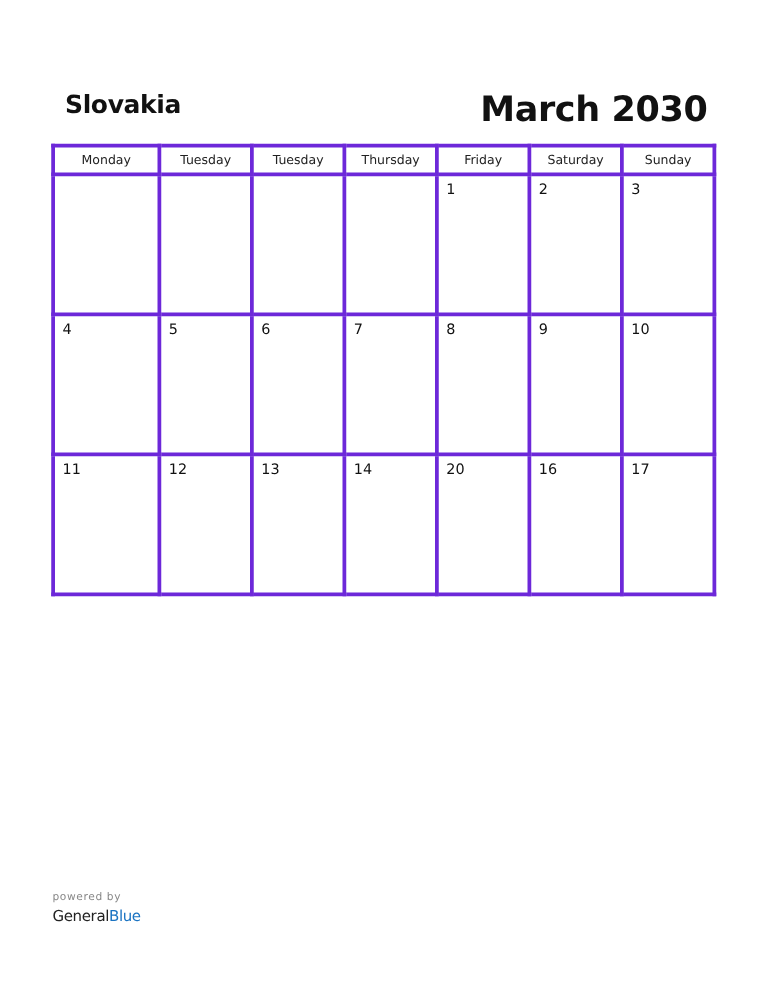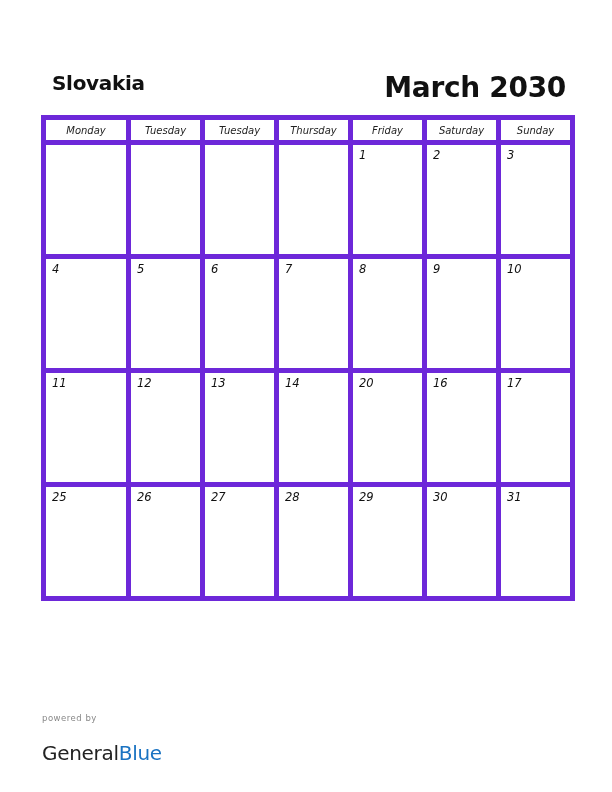--- a/index.html
+++ b/index.html
@@ -1,29 +1,29 @@
 <!DOCTYPE html>
 <html><head>
 <meta charset="utf-8">
 <style>
   html, body { margin: 0; padding: 0; background: #ffffff; }
   body { width: 612px; height: 792px; position: relative; overflow: hidden;
          font-family: "DejaVu Sans", "Liberation Sans", sans-serif; color: #111; }
   .title-left { position: absolute; left: 52px; top: 71px; font-size: 20px; font-weight: bold; letter-spacing: -0.3px; }
   .title-right { position: absolute; right: 46px; top: 71px; font-size: 28px; font-weight: bold; letter-spacing: -0.3px; }
   table.cal { position: absolute; left: 41px; top: 115px; border-collapse: collapse; table-layout: fixed; }
-  table.cal th, table.cal td { border: 5px solid #6d28d9; padding: 0; font-style: italic; }
+  table.cal th, table.cal td { border: 3px solid #6d28d9; padding: 0; }
   table.cal th { height: 20px; font-size: 10px; font-weight: normal; text-align: center; vertical-align: middle; color: #222; }
   table.cal td { height: 109px; vertical-align: top; font-size: 11.5px; }
   table.cal td span { display: block; padding: 3px 0 0 6px; }
   col.c0 { width: 85px; }
   col.cx { width: 74px; }
   .footer { position: absolute; left: 42px; top: 713px; }
   .powered { font-size: 8.5px; color: #888; letter-spacing: 0.5px; }
-  .brand { font-size: 20px; margin-top: 18px; letter-spacing: -0.3px; }
+  .brand { font-size: 12px; margin-top: 3px; letter-spacing: -0.3px; }
   .brand .g { color: #222; }
   .brand .b { color: #1a73c2; }
 </style>
 </head>
 <body>
 
 <div class="title-left">Slovakia</div>
 <div class="title-right">March 2030</div>
 
 <table class="cal">
@@ -110,43 +110,20 @@
       <td>
           <span>20</span>
         </td>
       <td>
           <span>16</span>
         </td>
       <td>
           <span>17</span>
         </td>
     </tr>
-    <tr>
-      <td>
-          <span>25</span>
-        </td>
-      <td>
-          <span>26</span>
-        </td>
-      <td>
-          <span>27</span>
-        </td>
-      <td>
-          <span>28</span>
-        </td>
-      <td>
-          <span>29</span>
-        </td>
-      <td>
-          <span>30</span>
-        </td>
-      <td>
-          <span>31</span>
-        </td>
-    </tr>
   </tbody>
 </table>
 
 <div class="footer">
   <div class="powered">powered by</div>
   <div class="brand">
     <span class="g">General</span><span class="b">Blue</span>
   </div>
 </div>
 

